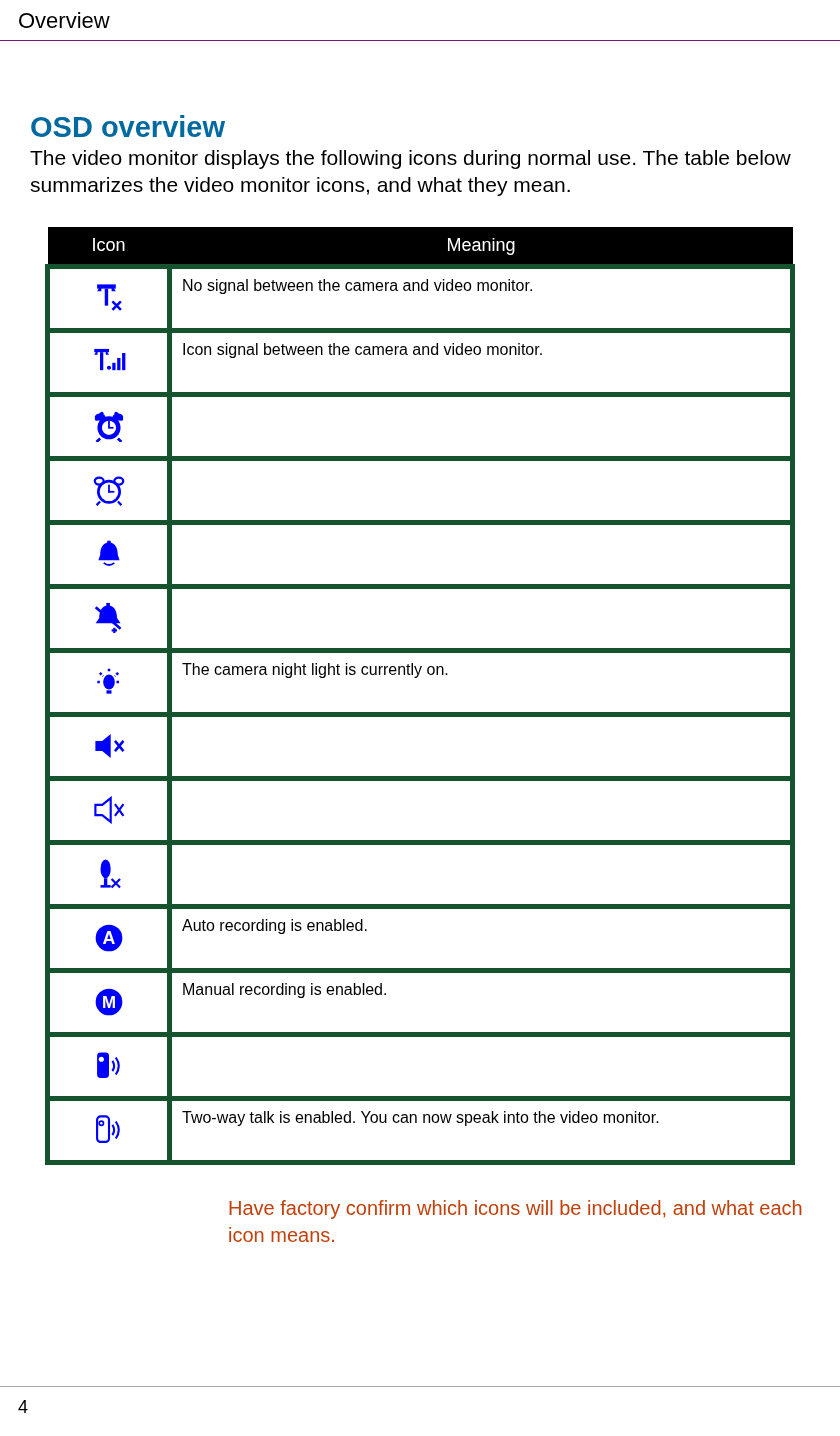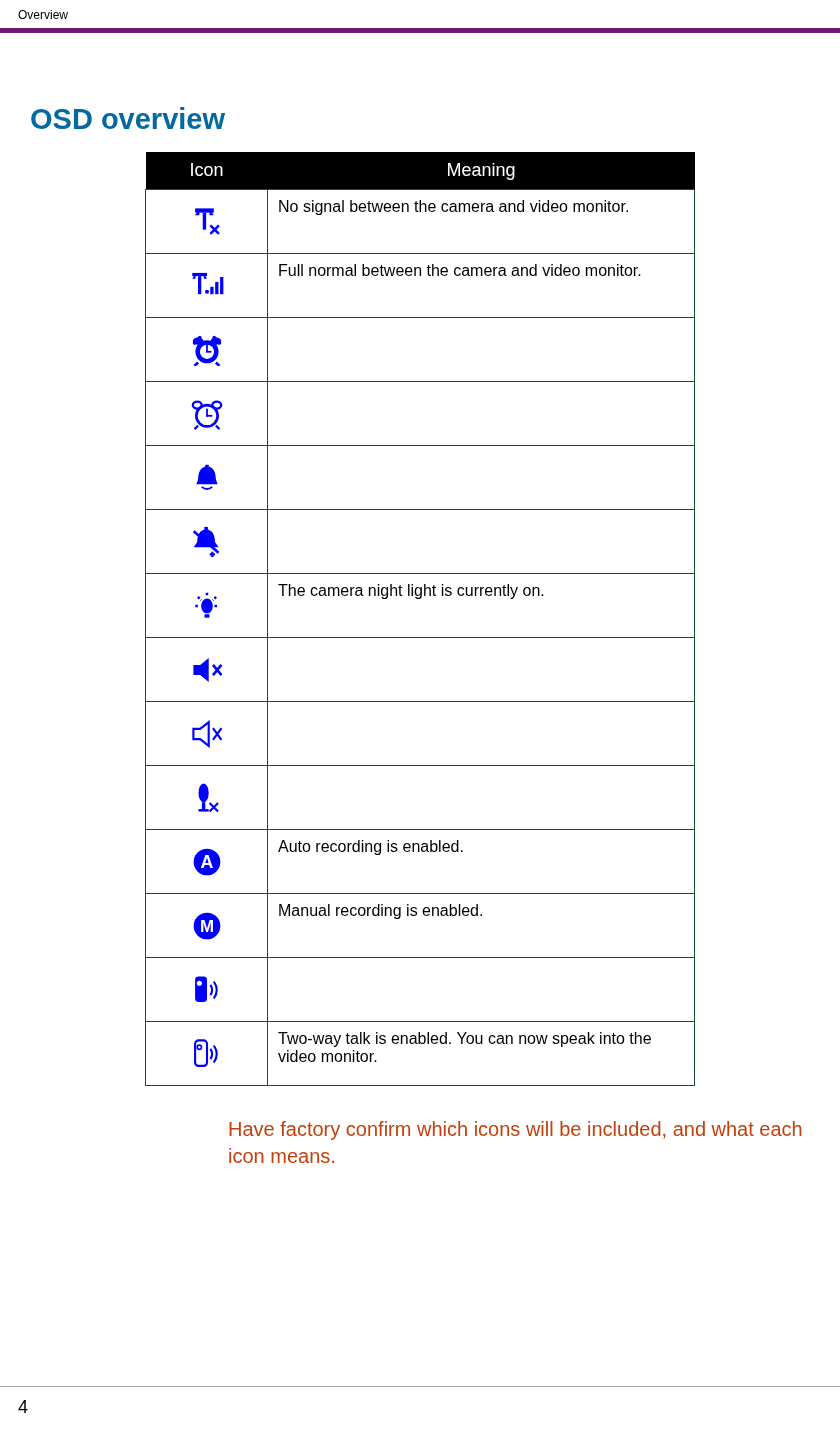--- a/index.html
+++ b/index.html
@@ -6,53 +6,53 @@
   body {
     font-family: Arial, Helvetica, sans-serif;
     width: 840px;
     height: 1436px;
     background: #fff;
     color: #000;
     position: relative;
   }
   .header {
     padding: 8px 18px 6px 18px;
-    font-size: 12px;
-    border-bottom: 5px solid #701a75;
+    font-size: 22px;
+    border-bottom: 1px solid #701a75;
   }
   .content {
     padding: 70px 30px 0 30px;
   }
   .section-title {
     color: #0369a1;
     font-size: 29px;
     font-weight: bold;
     margin-bottom: 0;
   }
   .intro {
     font-size: 21px;
     line-height: 1.3;
     margin-bottom: 28px;
   }
   .icon-table {
     margin: 16px auto;
     border-collapse: collapse;
-    width: 550px;
+    width: 750px;
   }
   .icon-table th {
     background: #000;
     color: #fff;
     font-weight: normal;
     padding: 8px 0;
     font-size: 18px;
     text-align: center;
   }
   .icon-table th.col-icon { width: 122px; }
   .icon-table td {
-    border: 1px solid #14532d;
+    border: 5px solid #14532d;
     vertical-align: top;
     font-size: 16px;
     padding: 8px 10px;
     height: 64px;
   }
   .icon-cell {
     text-align: center;
     vertical-align: middle !important;
   }
   .icon-cell svg { display: block; margin: 0 auto; }
@@ -74,20 +74,21 @@
 </style>
 </head>
 <body>
 
 <div class="header">
   <span>Overview</span>
 </div>
 
 <div class="content">
   <div class="section-title">OSD overview</div>
+  <div class="intro">The video monitor displays the following icons during normal use. The table below summarizes the video monitor icons, and what they mean.</div>
 
   <table class="icon-table">
     <thead>
       <tr>
         <th class="col-icon">Icon</th>
         <th>Meaning</th>
       </tr>
     </thead>
     <tbody>
       <tr>
@@ -108,21 +109,21 @@
             <rect x="4" y="4" width="18" height="4" fill="#0000FF"></rect>
             <rect x="11" y="8" width="4" height="22" fill="#0000FF"></rect>
             <polygon points="8,4 4,11 8,11" fill="#0000FF"></polygon>
             <polygon points="18,4 22,11 18,11" fill="#0000FF"></polygon>
             <circle cx="22" cy="27" r="2.5" fill="#0000FF"></circle>
             <rect x="26" y="21" width="4" height="9" fill="#0000FF"></rect>
             <rect x="32" y="15" width="4" height="15" fill="#0000FF"></rect>
             <rect x="38" y="9" width="4" height="21" fill="#0000FF"></rect>
           </svg>
         </td>
-        <td>Full normal between the camera and video monitor.</td>
+        <td>Icon signal between the camera and video monitor.</td>
       </tr>
       <tr>
         <td class="icon-cell">
           <svg width="36" height="32" viewBox="0 0 40 36">
             <circle cx="20" cy="20" r="13" fill="#0000FF"></circle>
             <path d="M6 10 L12 4 M34 10 L28 4" stroke="#0000FF" stroke-width="4" stroke-linecap="round"></path>
             <path d="M10 32 L6 36 M30 32 L34 36" stroke="#0000FF" stroke-width="3"></path>
             <circle cx="20" cy="20" r="9" fill="#fff"></circle>
             <circle cx="20" cy="20" r="9" fill="none" stroke="#0000FF" stroke-width="2"></circle>
             <rect x="19" y="12" width="2" height="8" fill="#0000FF"></rect>

